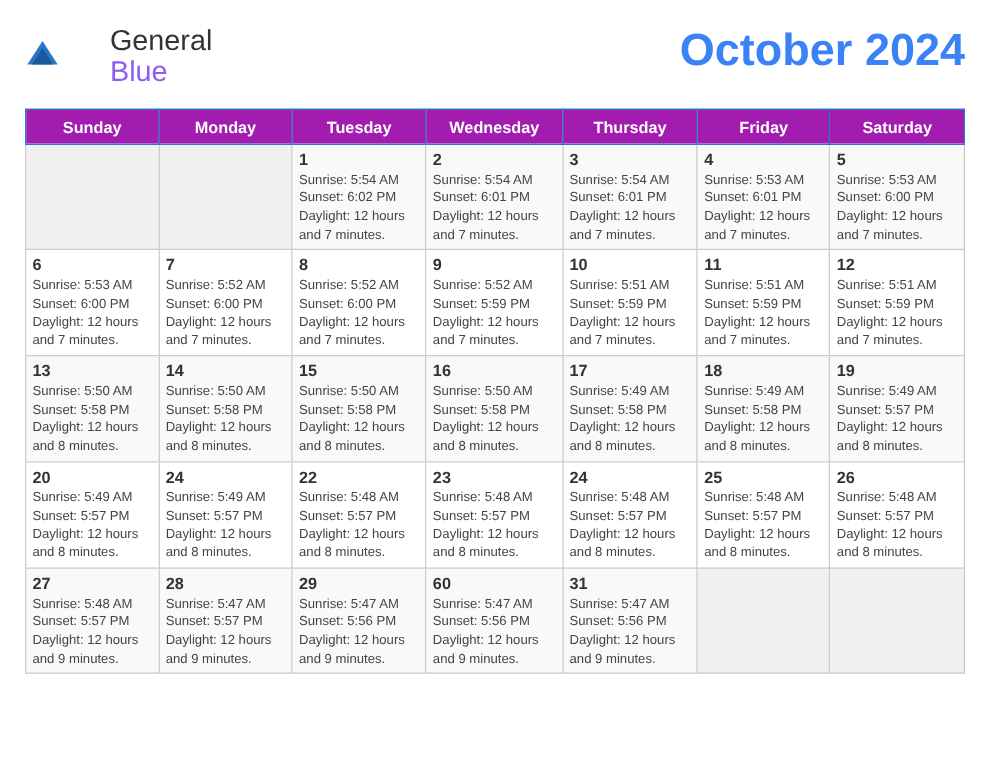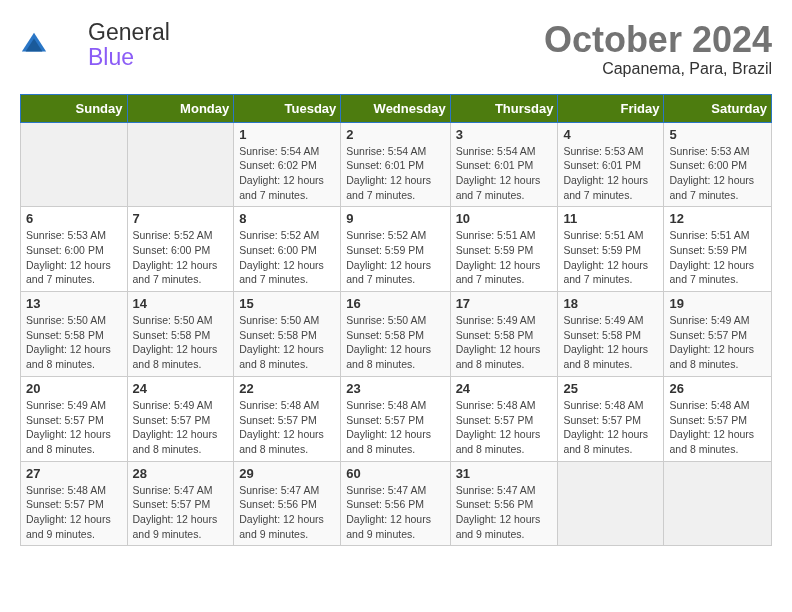--- a/index.html
+++ b/index.html
@@ -32,37 +32,37 @@
     .logo-icon {
       width: 28px;
       height: 28px;
     }
     .title-block {
       text-align: right;
     }
     .month-year {
       font-size: 36px;
       font-weight: bold;
-      color: #737373;
+      color: #3b82f6;
       line-height: 1.1;
     }
     .location {
       font-size: 16px;
       color: #333;
     }
     table {
       width: 100%;
       border-collapse: collapse;
       font-size: 11px;
     }
     thead tr th {
-      background-color: #4d7c0f;
+      background-color: #a21caf;
       color: #fff;
       padding: 6px 4px;
-      text-align: right;
+      text-align: center;
       font-size: 13px;
       font-weight: bold;
       border: 1px solid #2a76c6;
     }
     tbody tr td {
       border: 1px solid #ccc;
       vertical-align: top;
       padding: 4px 5px;
       width: 113px;
       min-height: 80px;
@@ -98,21 +98,20 @@
       <polygon points="15,2 28,22 2,22" fill="#2a76c6"></polygon>
       <polygon points="15,8 24,22 6,22" fill="#1a5a9a"></polygon>
     </svg>
     <div class="logo-text">
       <span class="logo-general">General</span><br>
       <span class="logo-blue">Blue</span>
     </div>
   </div>
   <div class="title-block">
     <div class="month-year">October 2024</div>
-    <div class="location">Capanema, Para, Brazil</div>
   </div>
 </div>
 
 <table>
   <thead>
     <tr>
     <th>Sunday</th>
         <th>Monday</th>
         <th>Tuesday</th>
         <th>Wednesday</th>

